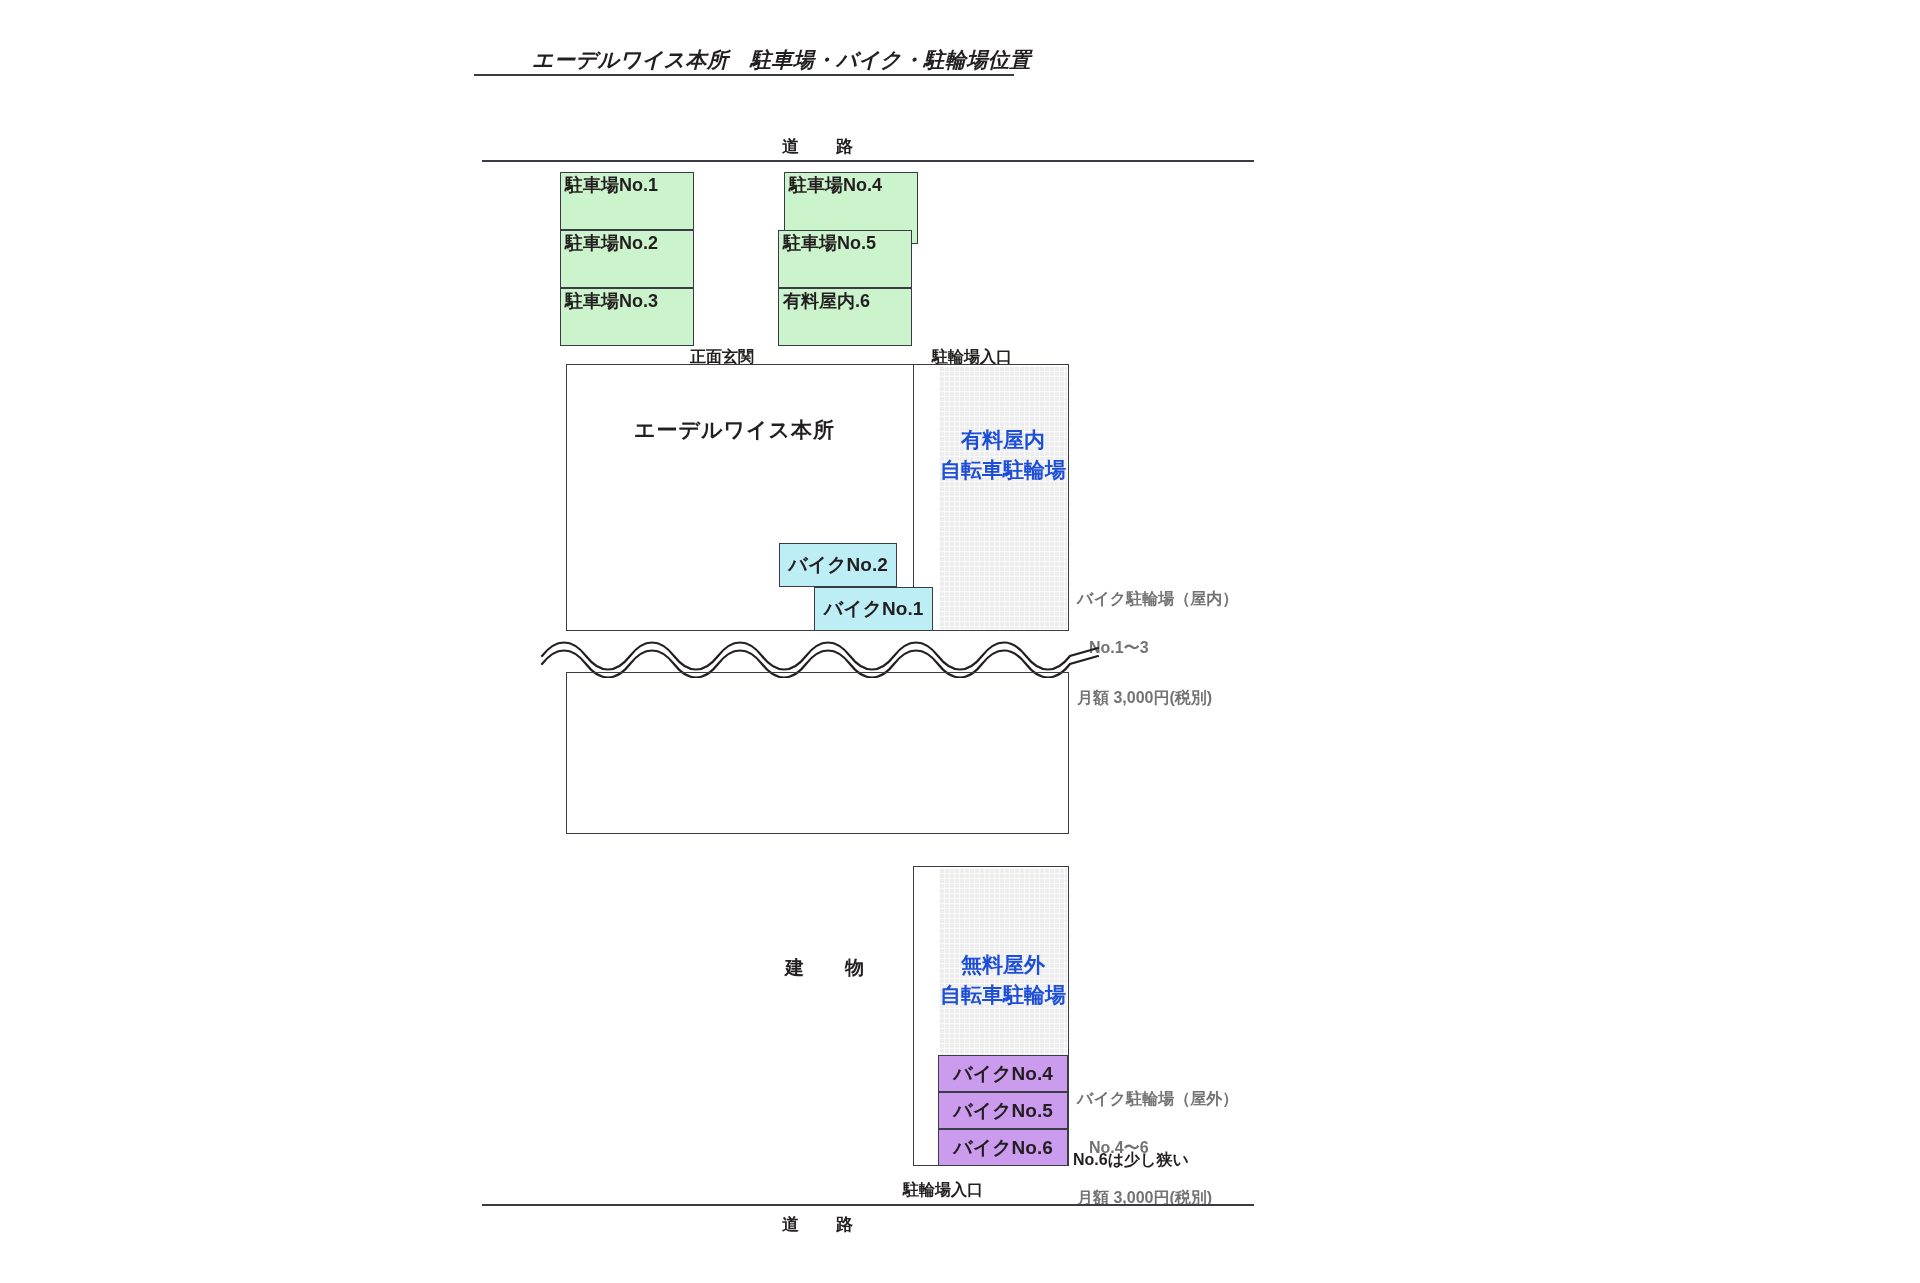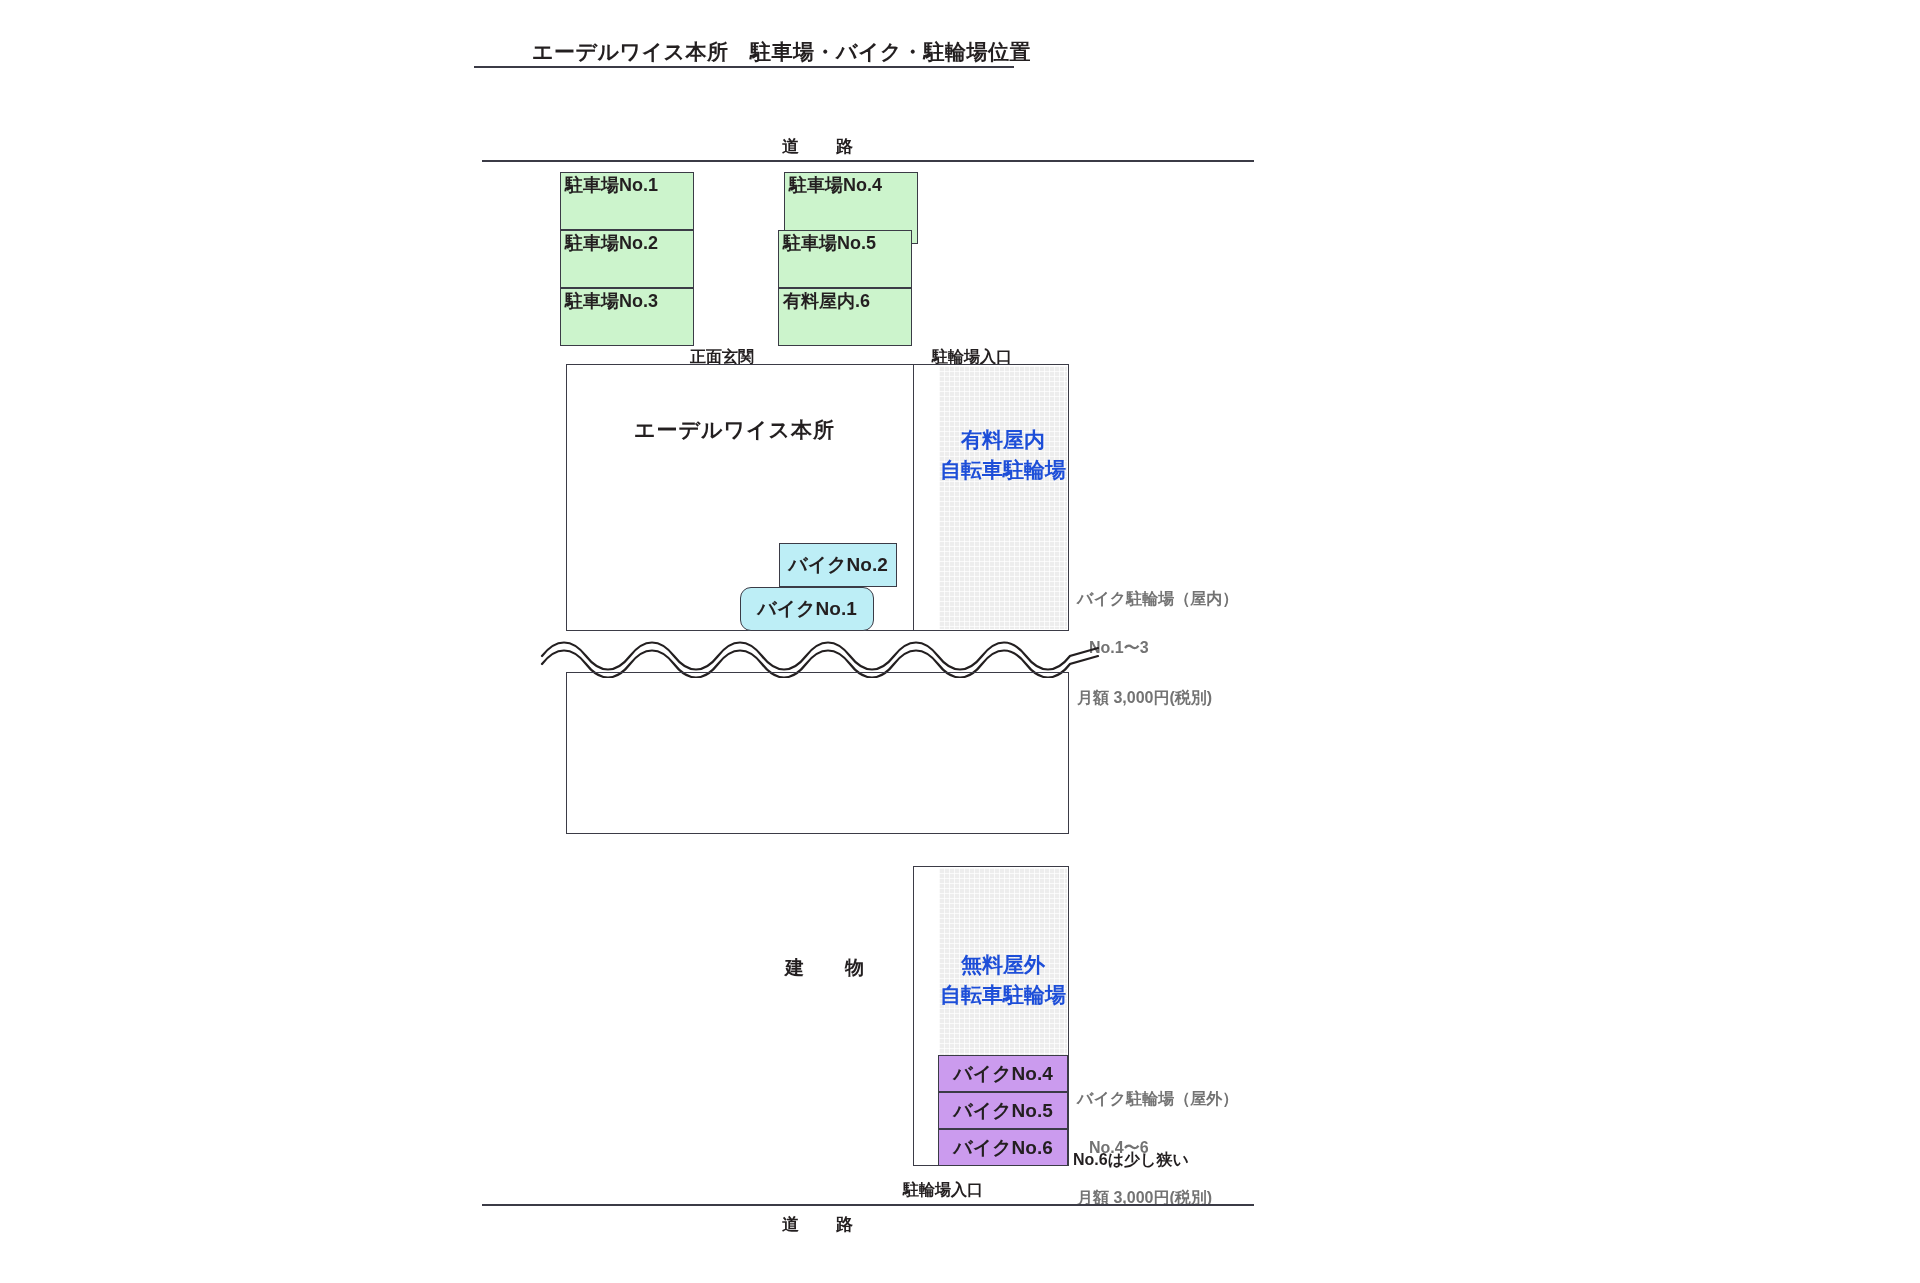--- a/index.html
+++ b/index.html
@@ -16,22 +16,23 @@
     width: 1920px;
     height: 1283px;
     background: #ffffff;
     overflow: hidden;
   }
 
   
   .title-wrap {
     position: absolute;
     left: 474px;
-    top: 40px;
+    top: 48px;
     width: 540px;
+    font-style: italic;
   }
   .title-text {
     font-size: 21px;
     font-weight: 700;
     letter-spacing: 0.5px;
     color: #231f20;
     white-space: pre;
     padding-left: 58px;
     line-height: 1.1;
   }
@@ -205,21 +206,21 @@
 
   <div class="building-name" style="left:634px; top:416px;">エーデルワイス本所</div>
 
   <div class="grey-zone" style="left:939px; top:366px; width:128px; height:263px;"></div>
   <div class="grey-zone-text" style="left:939px; top:425px; width:128px;">有料屋内
 自転車駐輪場</div>
 
   <div class="box bike-indoor" style="left:779px; top:543px; width:118px; height:44px;">
     <span class="bike-label">バイクNo.2</span>
   </div>
-  <div class="box bike-indoor" style="left:740px; top:587px; width:134px; height:44px;border-radius:11px;">
+  <div class="box bike-indoor" style="left:814px; top:587px; width:119px; height:44px;">
     <span class="bike-label">バイクNo.1</span>
   </div>
 
   <div class="note" style="left:1077px; top:562px;">
     <span class="ln">バイク駐輪場（屋内）</span>
     <span class="ln indent">No.1〜3</span>
     <span class="ln">月額 3,000円(税別)</span>
   </div>
 
   <svg class="wavy" style="left:540px; top:630px;" width="560" height="48" viewBox="0 0 560 48">

